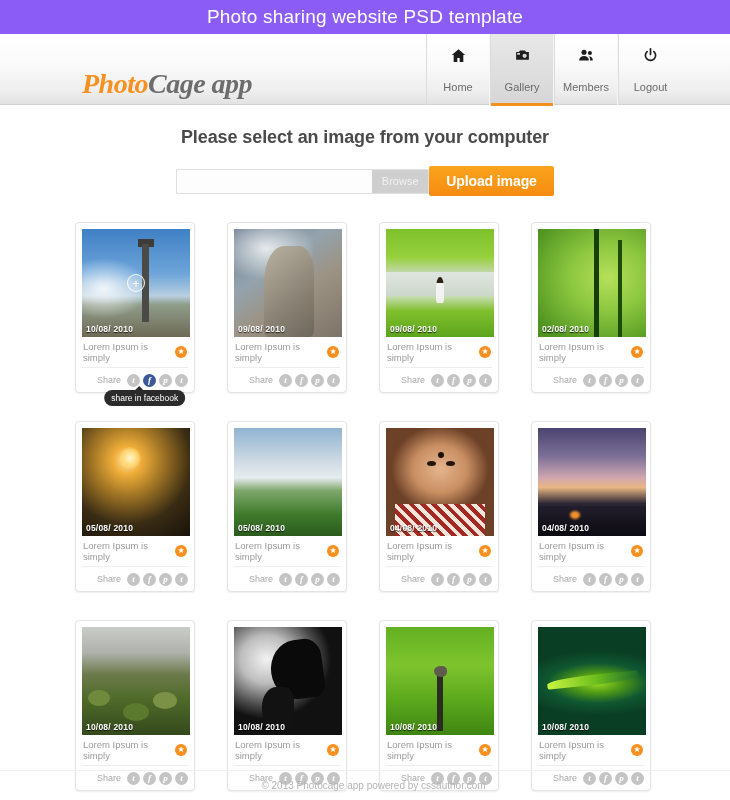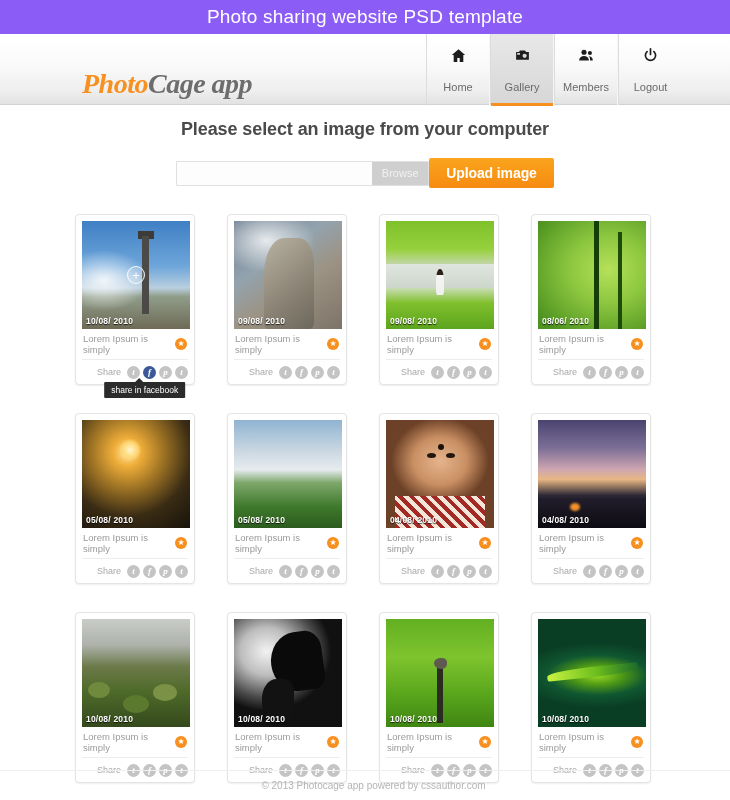--- a/index.html
+++ b/index.html
@@ -99,21 +99,21 @@
   .nav-item.active::after {
     content: "";
     position: absolute;
     left: 0; right: 0; bottom: -1px;
     height: 3px;
     background: #f7901e;
   }
 
   
   #upload-section {
-    padding-top: 14px;
+    padding-top: 22px;
     text-align: center;
   }
   #upload-heading {
     font-size: 18px;
     font-weight: bold;
     color: #4a4a4a;
     letter-spacing: -0.1px;
   }
   .upload-row {
     margin-top: 18px;
@@ -263,21 +263,21 @@
   .social-icon.hl { background: #3b5998; }
   .share-tooltip {
     position: absolute;
     top: 22px;
     left: 50%;
     transform: translateX(-38%);
     background: #2b2b2b;
     color: #ffffff;
     font-size: 8.5px;
     padding: 3px 7px;
-    border-radius: 1px;
+    border-radius: 8px;
     white-space: nowrap;
     z-index: 20;
   }
   .share-tooltip::before {
     content: "";
     position: absolute;
     top: -4px; left: 38%;
     border-left: 4px solid transparent;
     border-right: 4px solid transparent;
     border-bottom: 4px solid #2b2b2b;
@@ -512,21 +512,21 @@
 
     </div>
     </article>
     <article class="photo-card">
     <div class="thumb">
       <div class="thumb-art art-bamboo">
         <i class="motif bamboo-stalk1"></i>
           <i class="motif bamboo-stalk2"></i>
       </div>
 
-      <span class="date-badge">08/06/ 2010</span>
+      <span class="date-badge">02/08/ 2010</span>
     </div>
     <div class="card-caption">
       <span class="caption-text">Lorem Ipsum is simply</span>
       <span class="star-badge">★</span>
     </div>
     <div class="card-share">
       <span class="share-label">Share</span>
       <span class="social-icon">t</span>
         <span class="social-icon">f</span>
         <span class="social-icon">p</span>

